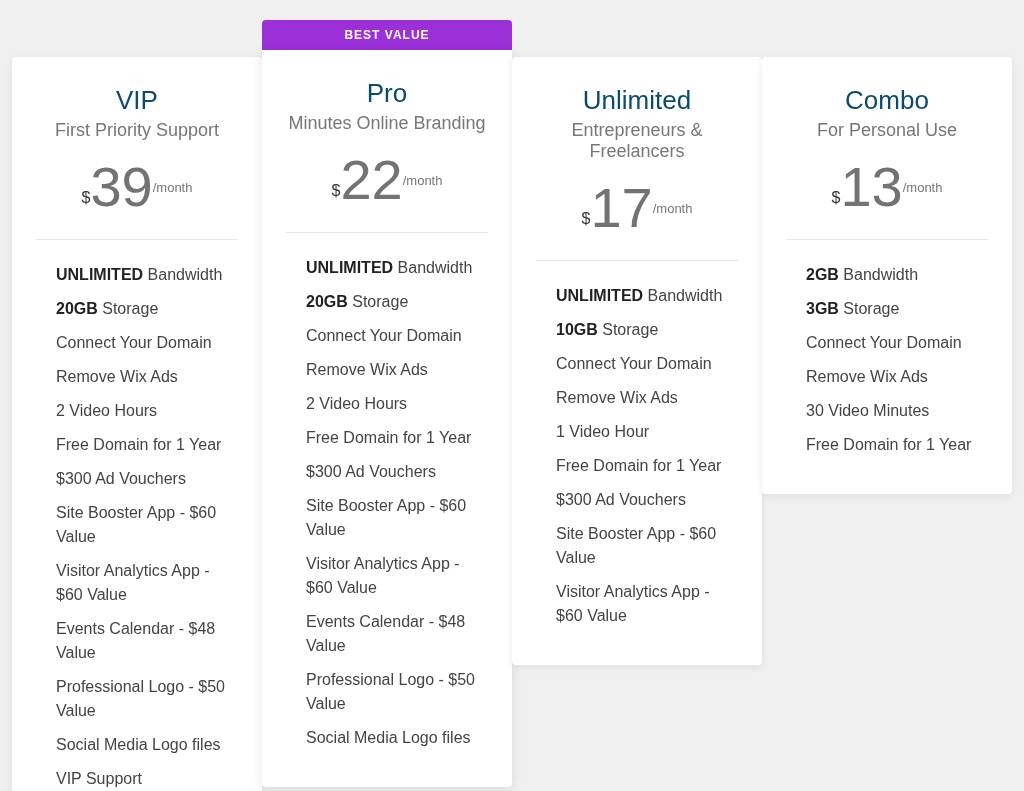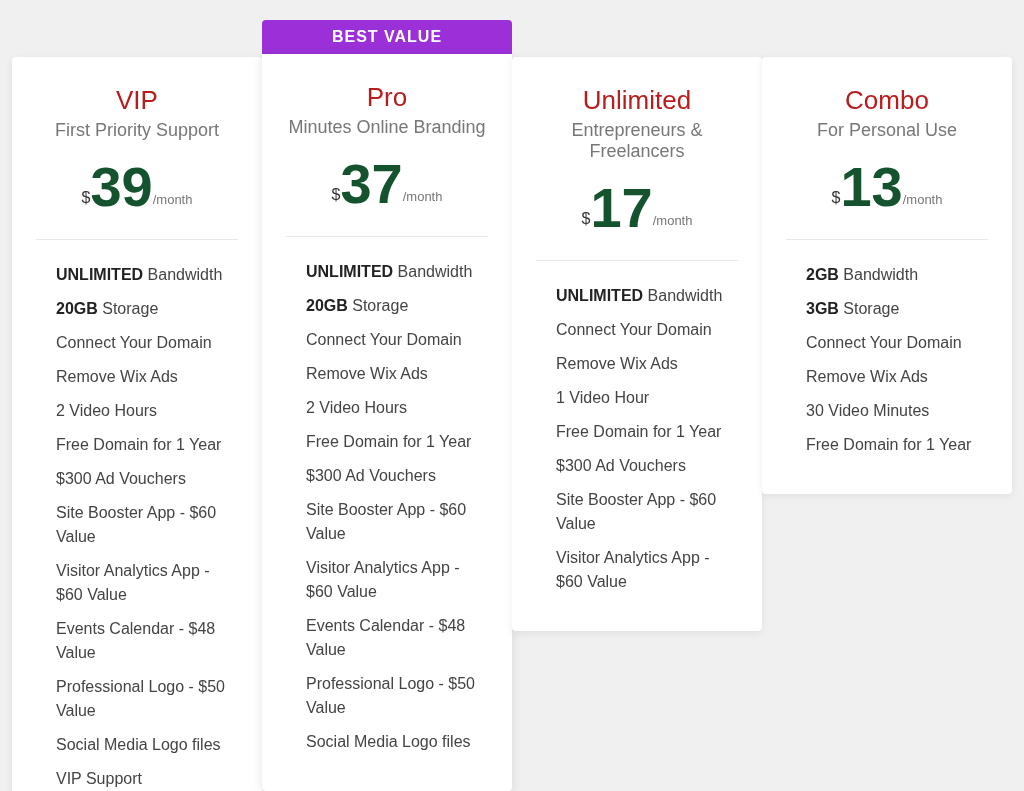--- a/index.html
+++ b/index.html
@@ -22,21 +22,21 @@
     .plan-wrapper {
       flex: 1;
       display: flex;
       flex-direction: column;
       position: relative;
     }
     .best-value-badge {
       background-color: #9b30d9;
       color: white;
       text-align: center;
-      font-size: 16px;
+      font-size: 12px;
       font-weight: 600;
       letter-spacing: 1px;
       padding: 8px 0;
       border-radius: 4px 4px 0 0;
     }
     .plan-card {
       background: white;
       border-radius: 4px;
       padding: 28px 24px 32px;
       flex: 1;
@@ -46,21 +46,21 @@
       box-shadow: 0 2px 12px rgba(0,0,0,0.1);
     }
     .plan-wrapper:not(.featured) .plan-card {
       margin-top: 37px;
       box-shadow: 0 2px 8px rgba(0,0,0,0.07);
     }
     .plan-name {
       font-size: 26px;
       font-weight: 400;
       text-align: center;
-      color: #b91c1c;
+      color: #0c4a6e;
       margin-bottom: 4px;
     }
     .plan-subtitle {
       font-size: 18px;
       text-align: center;
       color: #777;
       margin-bottom: 18px;
     }
     .price-row {
       display: flex;
@@ -69,28 +69,28 @@
       margin-bottom: 24px;
     }
     .currency {
       font-size: 16px;
       color: #333;
       margin-bottom: 8px;
       font-weight: 400;
     }
     .price-amount {
       font-size: 56px;
-      font-weight: 700;
-      color: #14532d;
+      font-weight: 400;
+      color: #737373;
       line-height: 1;
     }
     .price-period {
       font-size: 13px;
       color: #777;
-      margin-bottom: 8px;
+      margin-bottom: 20px;
     }
     .divider {
       border: none;
       border-top: 1px solid #e8e8e8;
       margin-bottom: 18px;
     }
     .feature-list {
       list-style: none;
     }
     .feature-item {
@@ -137,21 +137,21 @@
         </ul>
       </div>
     </div>
     <div class="plan-wrapper featured">
       <div class="best-value-badge">BEST VALUE</div>
       <div class="plan-card">
         <div class="plan-name">Pro</div>
         <div class="plan-subtitle">Minutes Online Branding</div>
         <div class="price-row">
           <span class="currency">$</span>
-          <span class="price-amount">37</span>
+          <span class="price-amount">22</span>
           <span class="price-period">/month</span>
         </div>
         <hr class="divider">
         <ul class="feature-list">
           <li class="feature-item"><span class="bold">UNLIMITED</span><span> Bandwidth</span></li>
           <li class="feature-item"><span class="bold">20GB</span><span> Storage</span></li>
           <li class="feature-item"><span>Connect Your Domain</span></li>
           <li class="feature-item"><span>Remove Wix Ads</span></li>
           <li class="feature-item"><span>2 Video Hours</span></li>
           <li class="feature-item"><span>Free Domain for 1 Year</span></li>
@@ -169,20 +169,21 @@
         <div class="plan-name">Unlimited</div>
         <div class="plan-subtitle">Entrepreneurs &amp; Freelancers</div>
         <div class="price-row">
           <span class="currency">$</span>
           <span class="price-amount">17</span>
           <span class="price-period">/month</span>
         </div>
         <hr class="divider">
         <ul class="feature-list">
           <li class="feature-item"><span class="bold">UNLIMITED</span><span> Bandwidth</span></li>
+          <li class="feature-item"><span class="bold">10GB</span><span> Storage</span></li>
           <li class="feature-item"><span>Connect Your Domain</span></li>
           <li class="feature-item"><span>Remove Wix Ads</span></li>
           <li class="feature-item"><span>1 Video Hour</span></li>
           <li class="feature-item"><span>Free Domain for 1 Year</span></li>
           <li class="feature-item"><span>$300 Ad Vouchers</span></li>
           <li class="feature-item"><span>Site Booster App - $60 Value</span></li>
           <li class="feature-item"><span>Visitor Analytics App - $60 Value</span></li>
         </ul>
       </div>
     </div>

